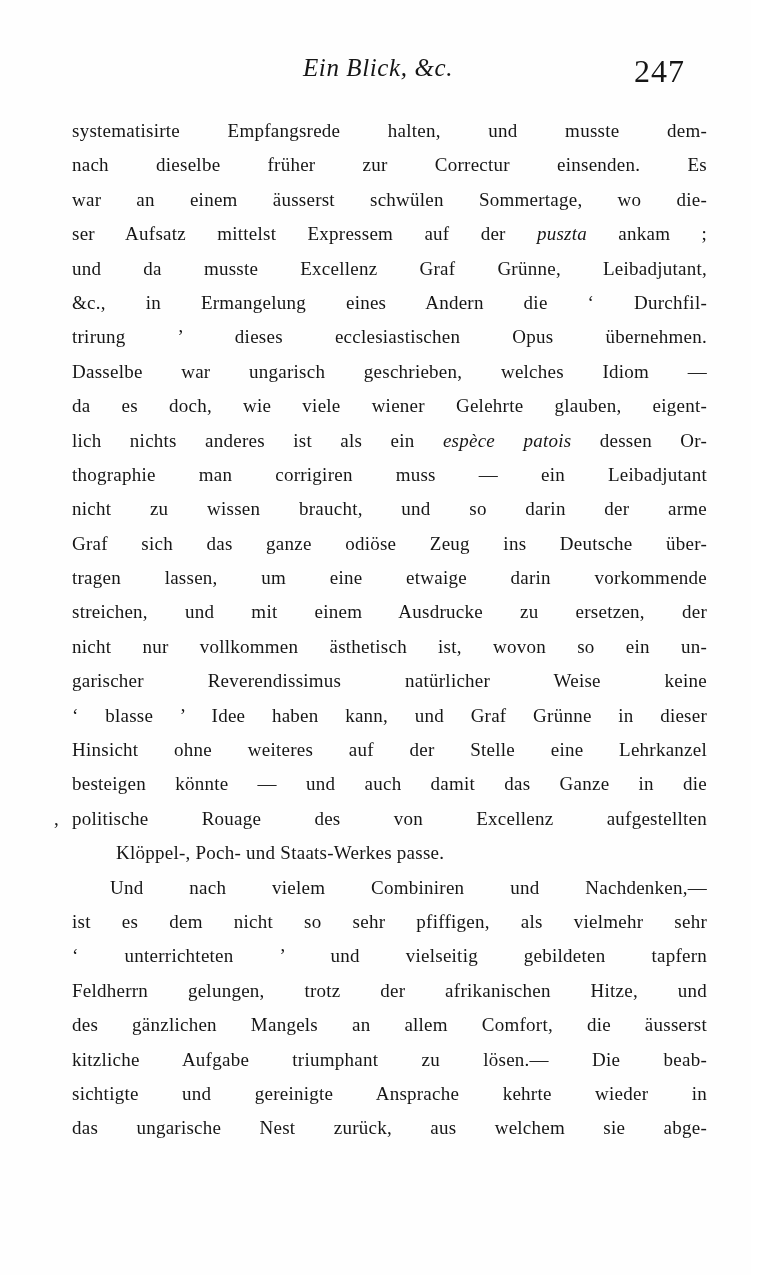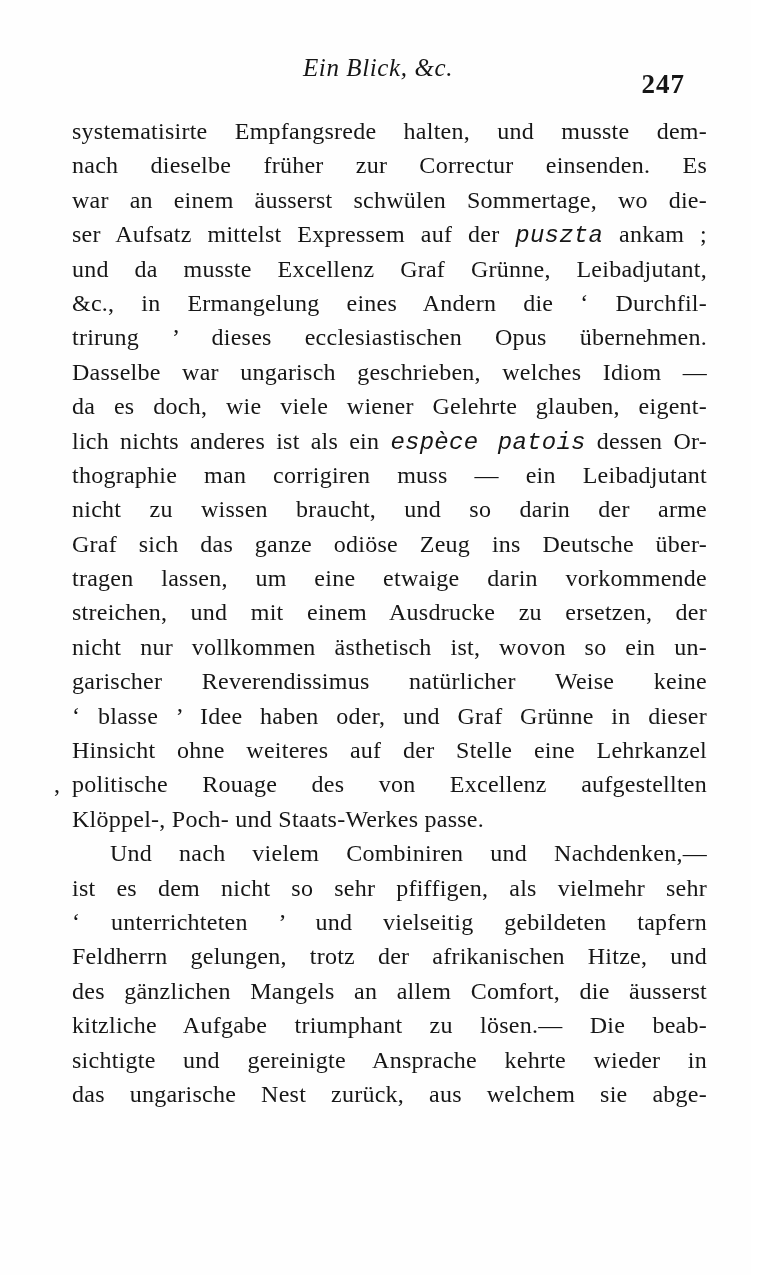--- a/index.html
+++ b/index.html
@@ -21,57 +21,56 @@
     top: 54px;
     left: 378px;
     transform: translateX(-50%);
     font-style: italic;
     font-size: 25px;
     letter-spacing: 0.6px;
     white-space: nowrap;
   }
   .page-number {
     position: absolute;
-    top: 69px;
+    top: 53px;
     right: 66px;
-    font-size: 27px;
+    font-size: 32px;
     letter-spacing: 1px;
-    font-weight: bold;
   }
   .page-body {
     position: absolute;
     top: 114px;
     left: 72px;
     width: 635px;
   }
   .line {
     position: relative;
-    font-size: 24px;
+    font-size: 19px;
     line-height: 34.4px;
     height: 34.4px;
     letter-spacing: 0.25px;
     text-align: justify;
     text-align-last: justify;
     white-space: normal;
   }
   .line.no-justify {
     text-align: center;
     text-align-last: left;
+    margin-left: 44px;
   }
   .line.indent {
     text-indent: 38px;
   }
   .margin-mark {
     position: absolute;
     left: -18px;
     top: 0;
   }
   .it {
     font-style: italic;
-    font-family: Liberation Mono, monospace;
   }
 </style>
 </head>
 <body>
 
 <div class="page">
   <div class="running-title">Ein Blick, &amp;c.</div>
   <div class="page-number">247</div>
   <div class="page-body">
       <div class="line"><span>systematisirte Empfangsrede halten, und musste dem-</span></div>
@@ -84,22 +83,23 @@
       <div class="line"><span>Dasselbe war ungarisch geschrieben, welches Idiom —</span></div>
       <div class="line"><span>da es doch, wie viele wiener Gelehrte glauben, eigent-</span></div>
       <div class="line"><span>lich nichts anderes ist als ein </span><span class="it">espèce patois</span><span> dessen Or-</span></div>
       <div class="line"><span>thographie man corrigiren muss — ein Leibadjutant</span></div>
       <div class="line"><span>nicht zu wissen braucht, und so darin der arme</span></div>
       <div class="line"><span>Graf sich das ganze odiöse Zeug ins Deutsche über-</span></div>
       <div class="line"><span>tragen lassen, um eine etwaige darin vorkommende</span></div>
       <div class="line"><span>streichen, und mit einem Ausdrucke zu ersetzen, der</span></div>
       <div class="line"><span>nicht nur vollkommen ästhetisch ist, wovon so ein un-</span></div>
       <div class="line"><span>garischer Reverendissimus natürlicher Weise keine</span></div>
-      <div class="line"><span>‘ blasse ’ Idee haben oder, und Graf Grünne in dieser</span></div>
+      <div class="line"><span>‘ blasse ’ Idee haben kann, und Graf Grünne in dieser</span></div>
       <div class="line"><span>Hinsicht ohne weiteres auf der Stelle eine Lehrkanzel</span></div>
+      <div class="line"><span>besteigen könnte — und auch damit das Ganze in die</span></div>
       <div class="line"><span class="margin-mark">,</span><span>politische Rouage des von Excellenz aufgestellten</span></div>
       <div class="line no-justify"><span>Klöppel-, Poch- und Staats-Werkes passe.</span></div>
       <div class="line indent"><span>Und nach vielem Combiniren und Nachdenken,—</span></div>
       <div class="line"><span>ist es dem nicht so sehr pfiffigen, als vielmehr sehr</span></div>
       <div class="line"><span>‘ unterrichteten ’ und vielseitig gebildeten tapfern</span></div>
       <div class="line"><span>Feldherrn gelungen, trotz der afrikanischen Hitze, und</span></div>
       <div class="line"><span>des gänzlichen Mangels an allem Comfort, die äusserst</span></div>
       <div class="line"><span>kitzliche Aufgabe triumphant zu lösen.— Die beab-</span></div>
       <div class="line"><span>sichtigte und gereinigte Ansprache kehrte wieder in</span></div>
       <div class="line"><span>das ungarische Nest zurück, aus welchem sie abge-</span></div>

